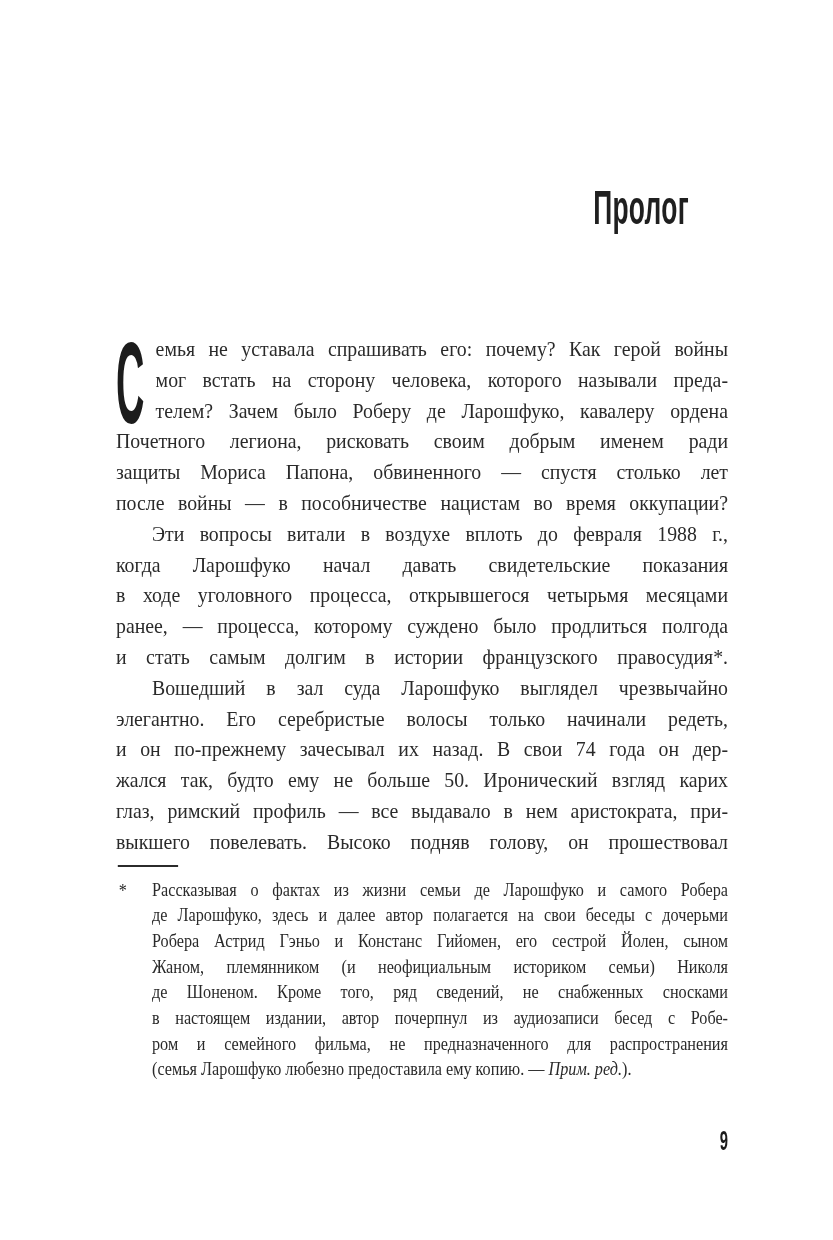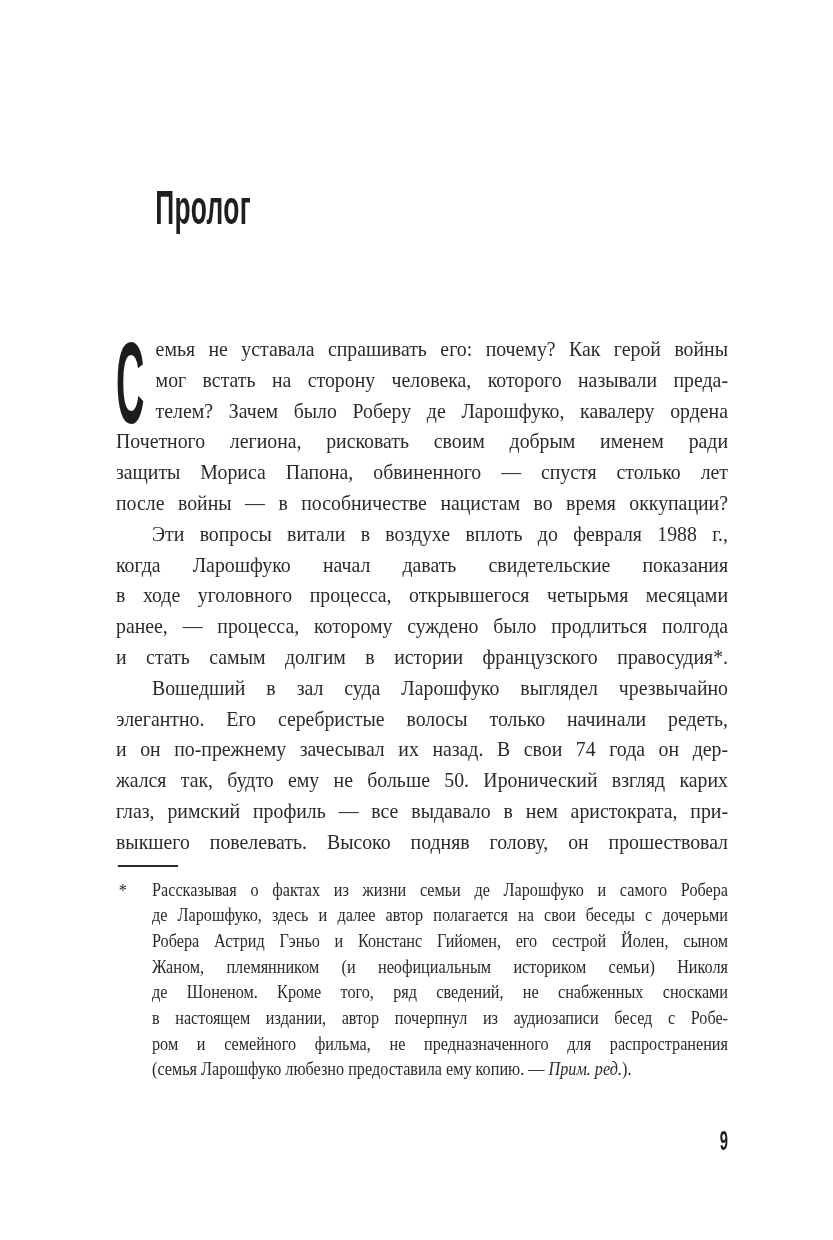--- a/index.html
+++ b/index.html
@@ -11,21 +11,21 @@
     background: #ffffff;
     overflow: hidden;
     color: #2a2a2a;
   }
   
   .title-wrap {
     position: absolute;
     left: 116px;
     top: 184px;
     width: 612px;
-    text-align: left;
+    text-align: right;
   }
   .title {
     display: inline-block;
     font-family: "Liberation Sans", "DejaVu Sans", sans-serif;
     font-weight: 700;
     font-size: 48px;
     line-height: 1;
     letter-spacing: 0.5px;
     color: #1f1f1f;
     transform: scaleX(0.55);

